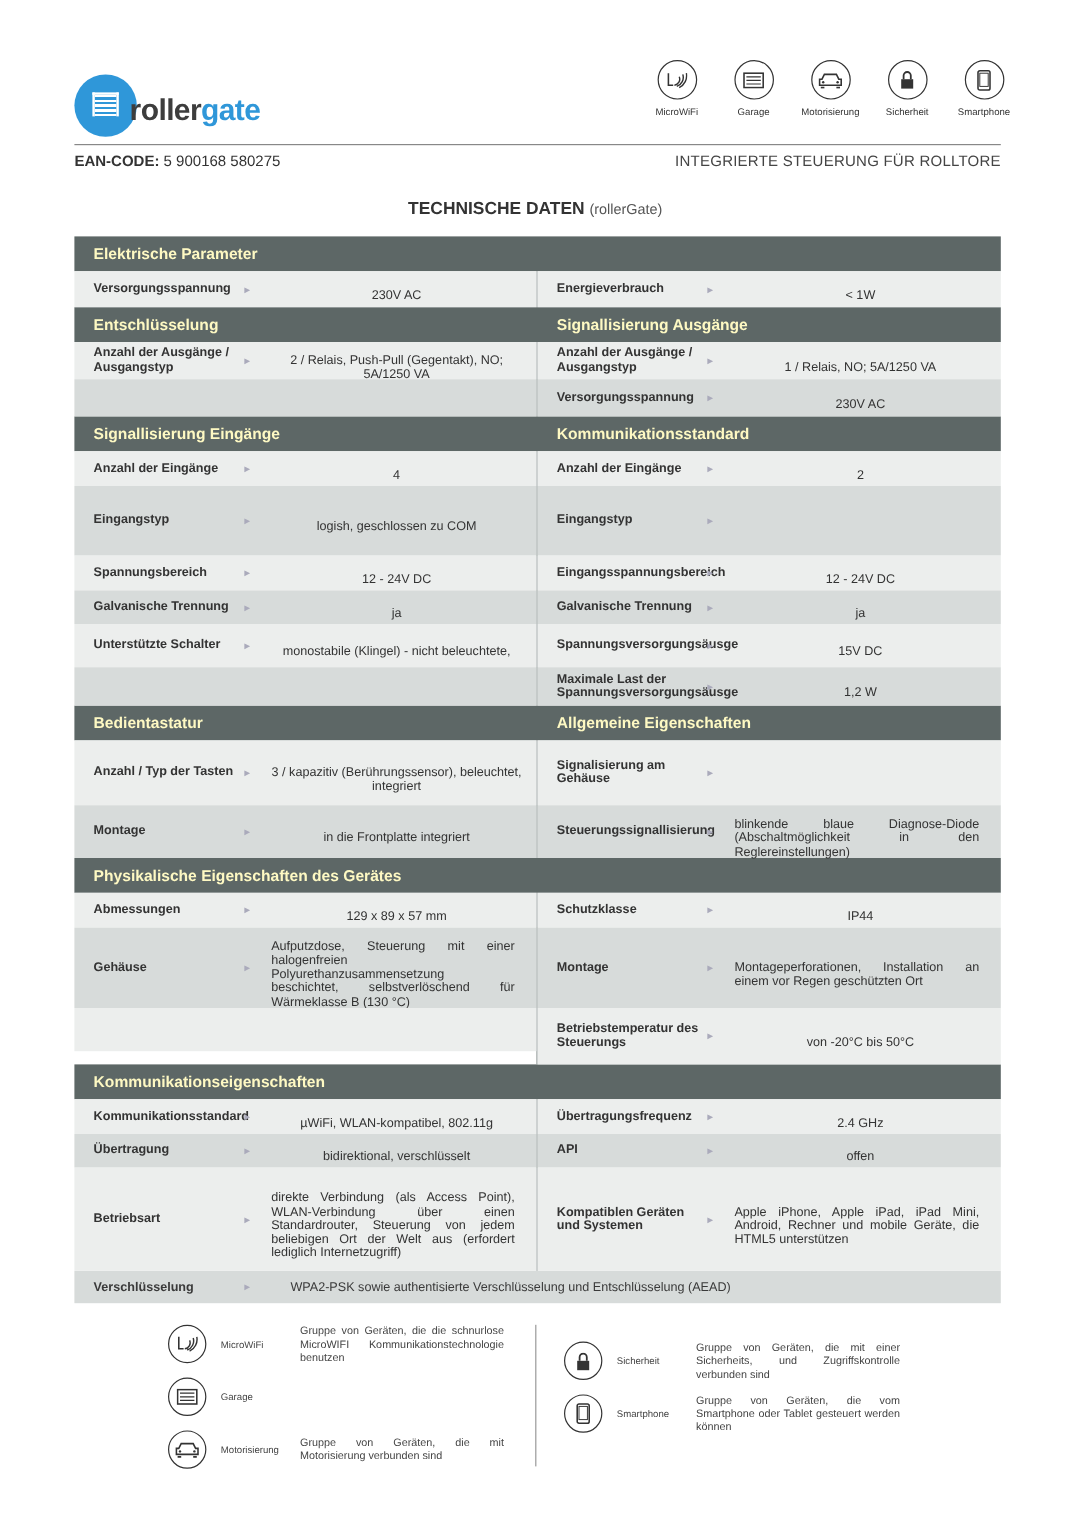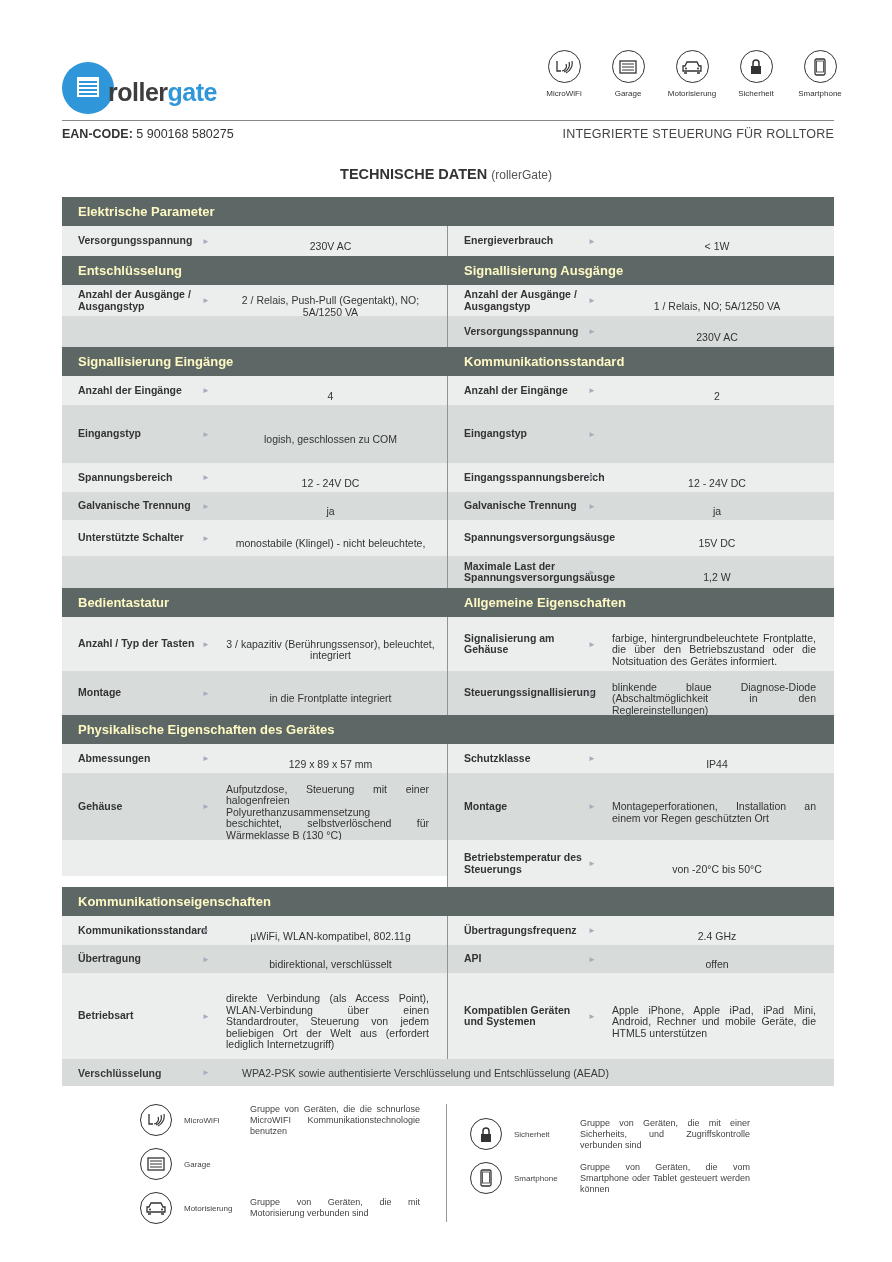--- a/index.html
+++ b/index.html
@@ -250,21 +250,20 @@
       <div class="r d" style="height:44px">
           <div class="k">Montage</div>
           <div class="ar">►</div>
           <div class="v">in die Frontplatte integriert</div>
         </div>
     </div>
     <div class="col">
       <div class="r l" style="height:54px">
           <div class="k">Signalisierung am Gehäuse</div>
           <div class="ar">►</div>
-          <div class="v j">farbige, hintergrundbeleuchtete Frontplatte, die über den Betriebszustand oder die Notsituation des Gerätes informiert.</div>
         </div>
       <div class="r d" style="height:44px">
           <div class="k">Steuerungssignallisierung</div>
           <div class="ar">►</div>
           <div class="v j">blinkende blaue Diagnose-Diode (Abschaltmöglichkeit in den Reglereinstellungen)</div>
         </div>
     </div>
   </div>
 
   <div class="sec">

